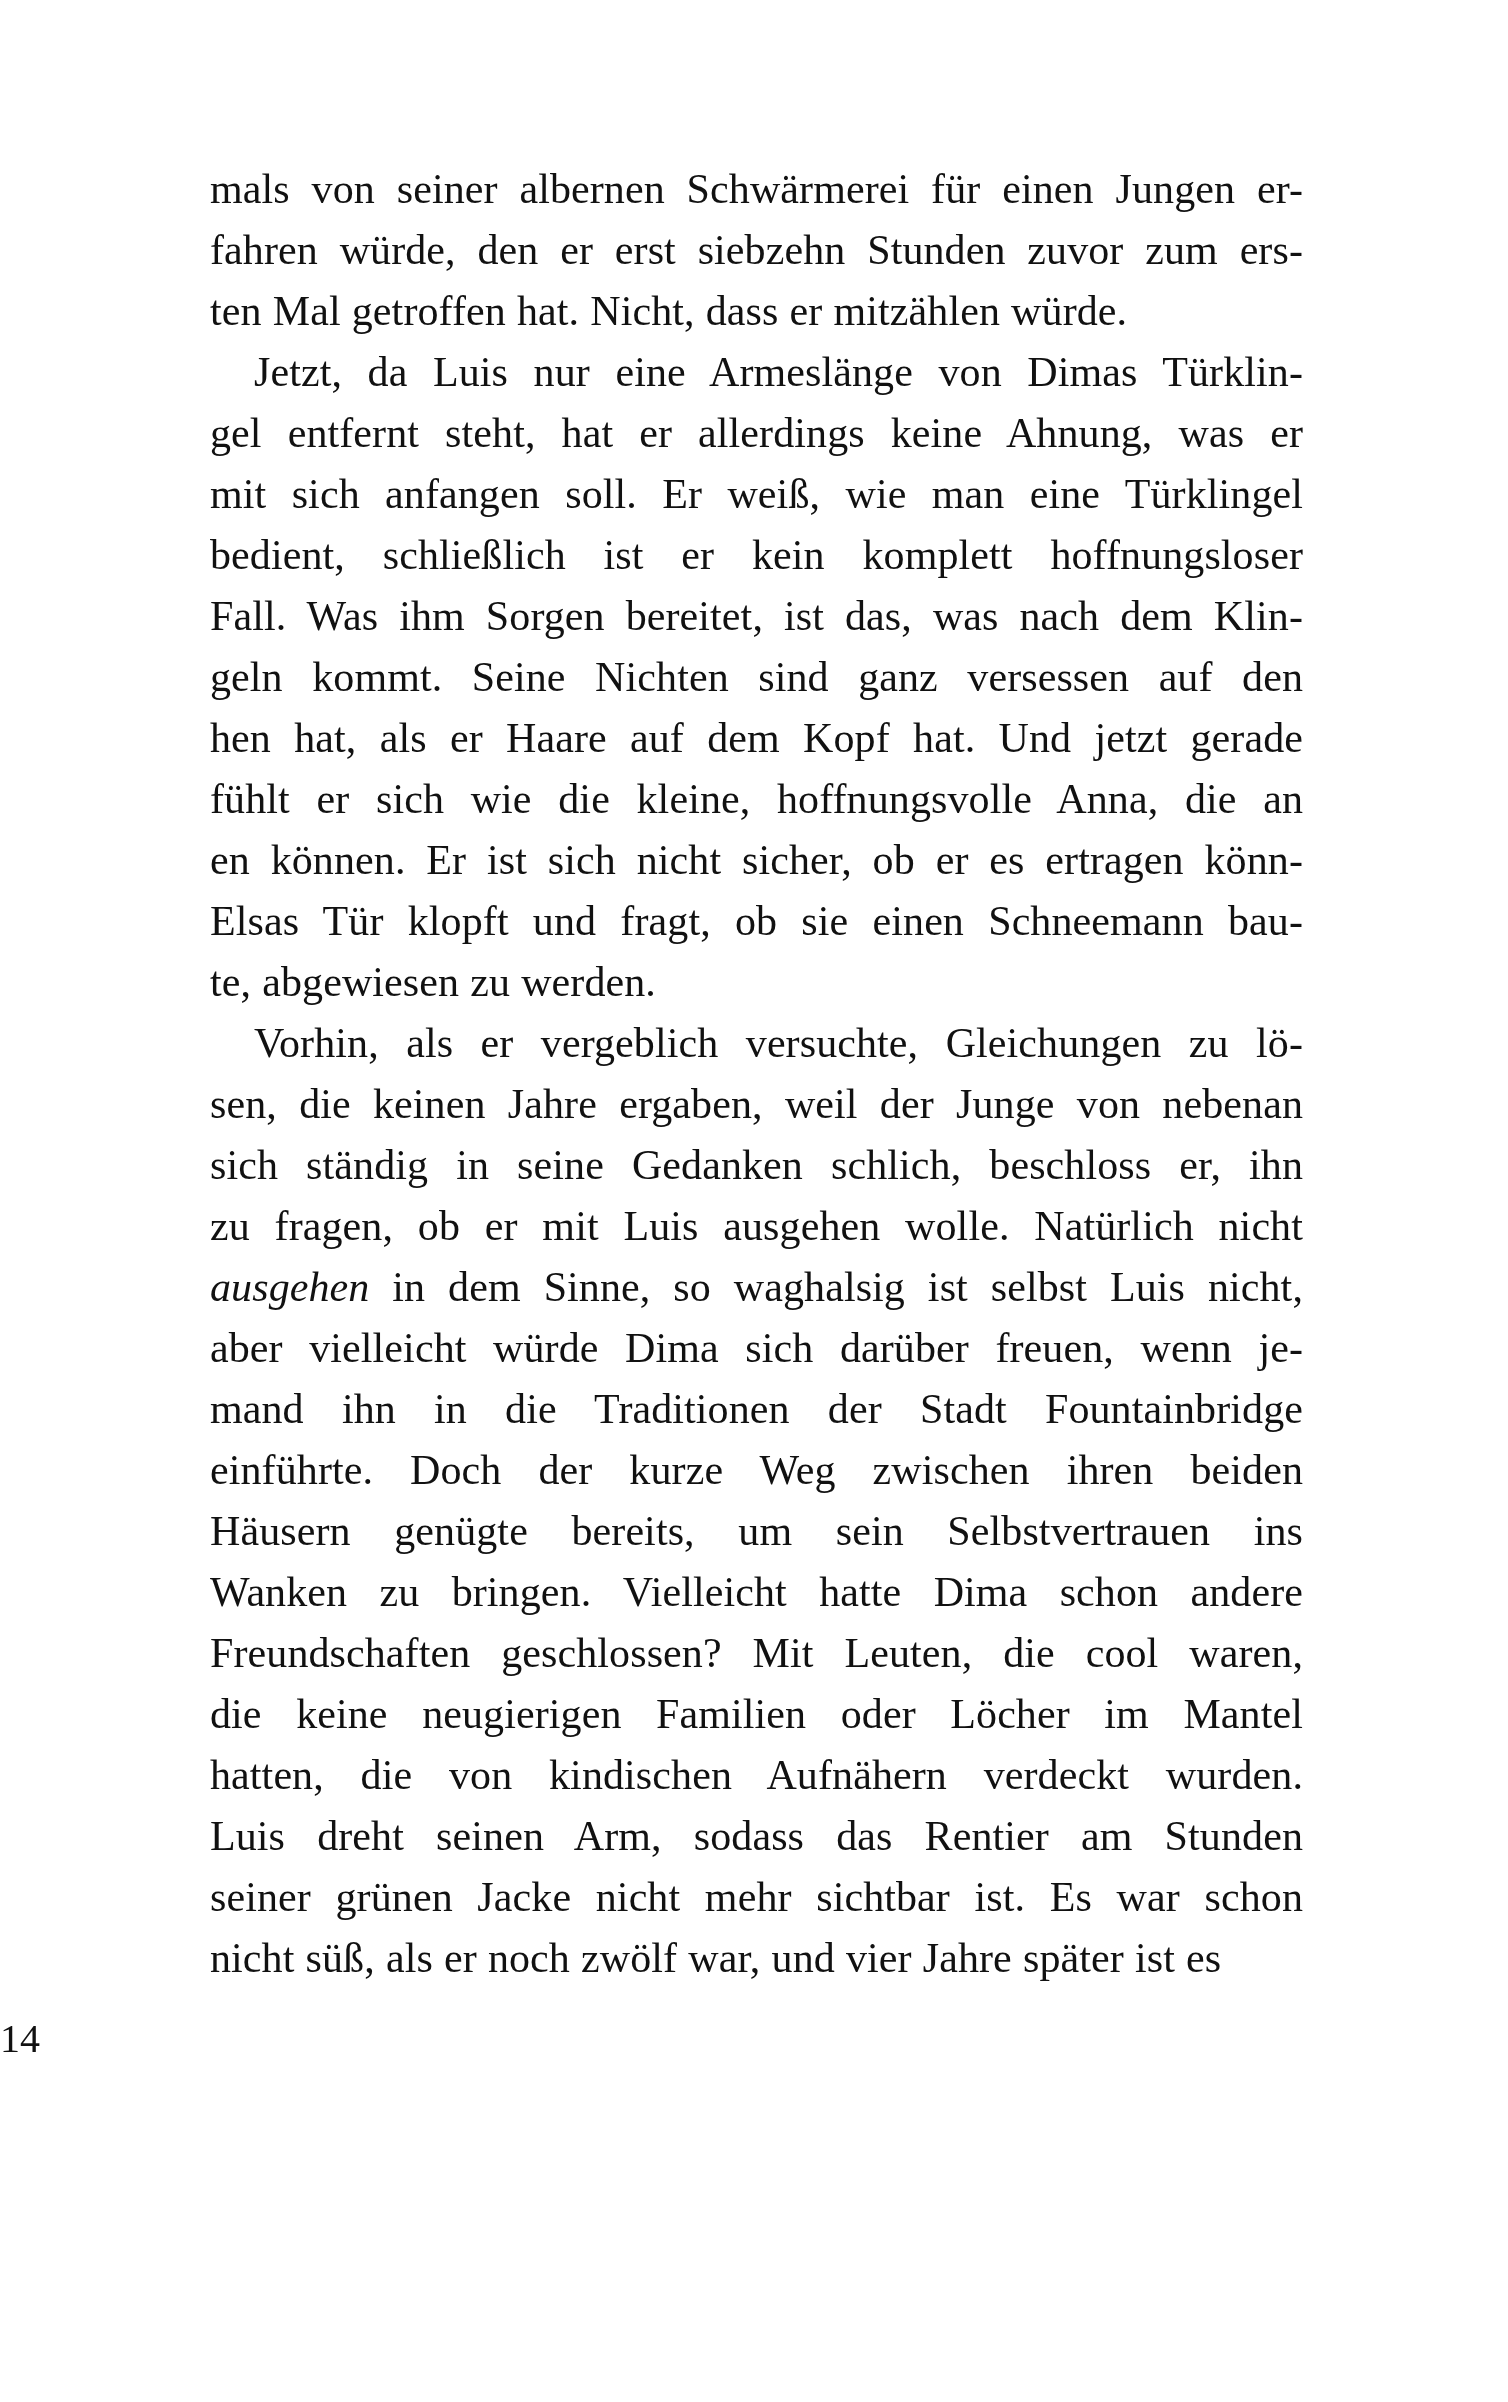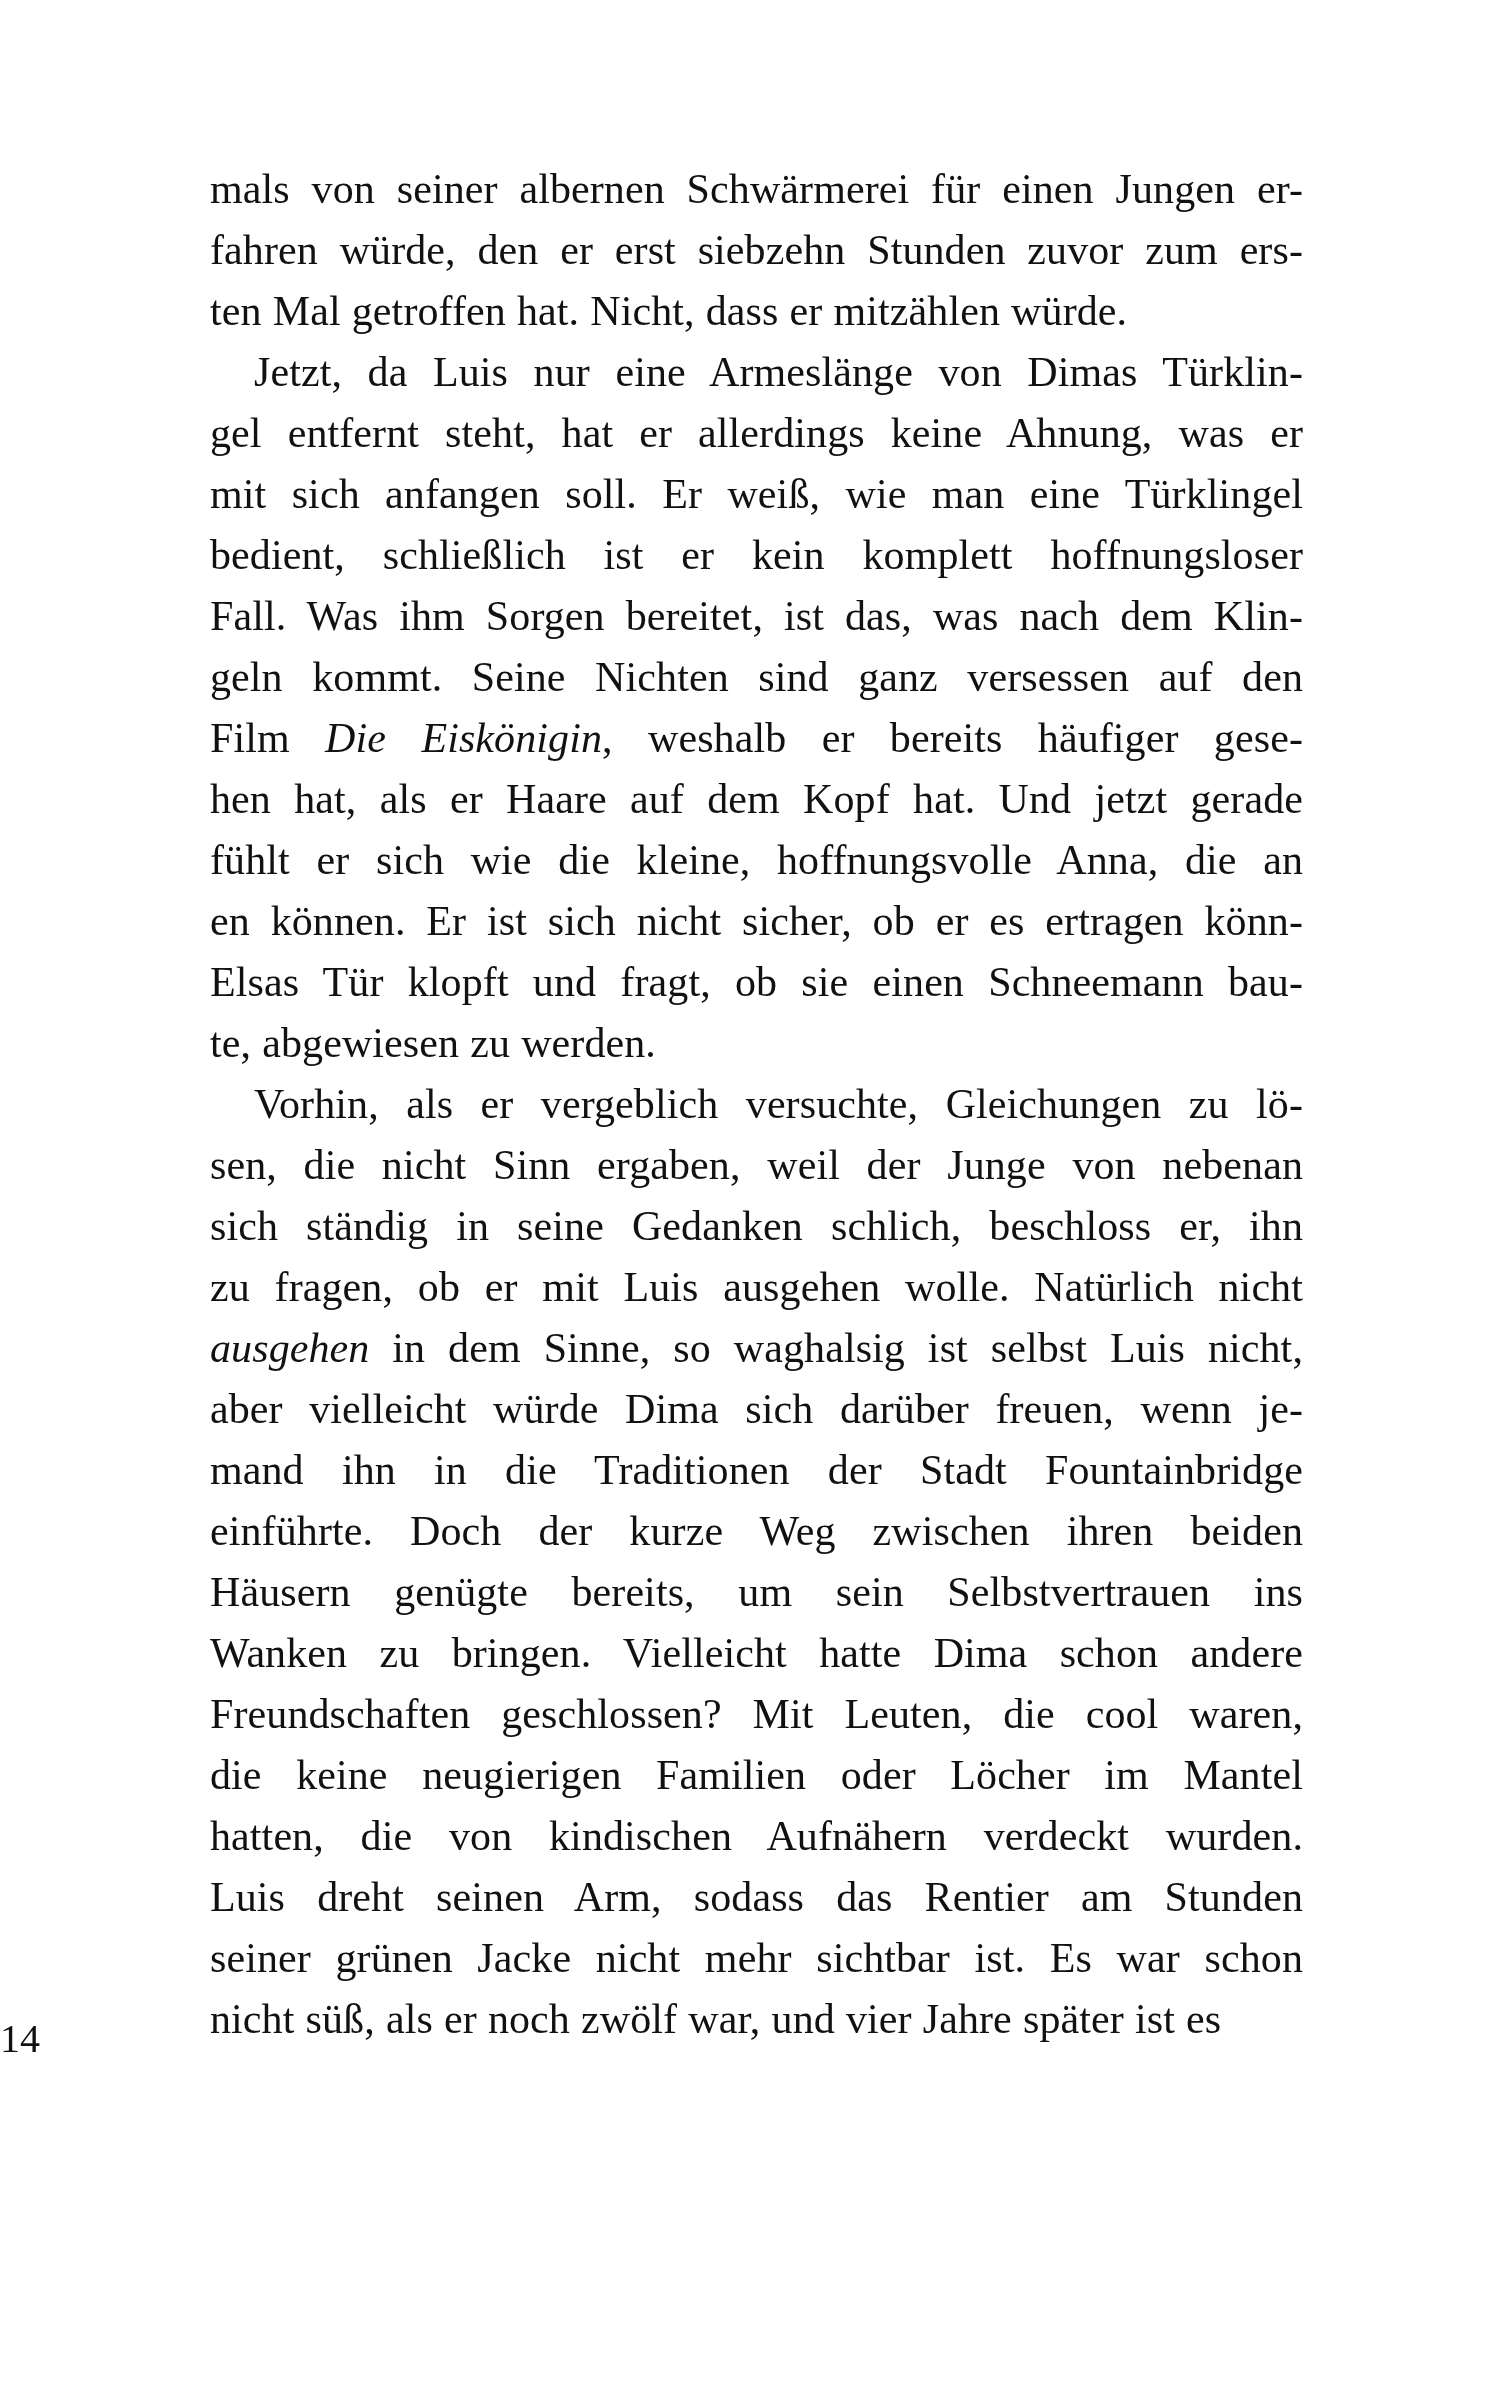--- a/index.html
+++ b/index.html
@@ -78,33 +78,30 @@
       <span class="line last">ten Mal getroffen hat. Nicht, dass er mitzählen würde.</span>
     </div>
 
     <div class="para">
       <span class="line indent">Jetzt, da Luis nur eine Armeslänge von Dimas Türklin-</span>
       <span class="line">gel entfernt steht, hat er allerdings keine Ahnung, was er</span>
       <span class="line">mit sich anfangen soll. Er weiß, wie man eine Türklingel</span>
       <span class="line">bedient, schließlich ist er kein komplett hoffnungsloser</span>
       <span class="line">Fall. Was ihm Sorgen bereitet, ist das, was nach dem Klin-</span>
       <span class="line">geln kommt. Seine Nichten sind ganz versessen auf den</span>
-      <span class="line">
-        <span>Film </span><span class="it">Die Eiskönigin</span><span>, weshalb er bereits häufiger gese-</span>
-      </span>
       <span class="line">hen hat, als er Haare auf dem Kopf hat. Und jetzt gerade</span>
       <span class="line">fühlt er sich wie die kleine, hoffnungsvolle Anna, die an</span>
       <span class="line">en können. Er ist sich nicht sicher, ob er es ertragen könn-</span>
       <span class="line">Elsas Tür klopft und fragt, ob sie einen Schneemann bau-</span>
       <span class="line last">te, abgewiesen zu werden.</span>
     </div>
 
     <div class="para">
       <span class="line indent">Vorhin, als er vergeblich versuchte, Gleichungen zu lö-</span>
-      <span class="line">sen, die nicht Sinn ergaben, weil der Junge von nebenan</span>
+      <span class="line">sen, die keinen Jahre ergaben, weil der Junge von nebenan</span>
       <span class="line">sich ständig in seine Gedanken schlich, beschloss er, ihn</span>
       <span class="line">zu fragen, ob er mit Luis ausgehen wolle. Natürlich nicht</span>
       <span class="line">
         <span class="it">ausgehen</span><span> in dem Sinne, so waghalsig ist selbst Luis nicht,</span>
       </span>
       <span class="line">aber vielleicht würde Dima sich darüber freuen, wenn je-</span>
       <span class="line">mand ihn in die Traditionen der Stadt Fountainbridge</span>
       <span class="line">einführte. Doch der kurze Weg zwischen ihren beiden</span>
       <span class="line">Häusern genügte bereits, um sein Selbstvertrauen ins</span>
       <span class="line">Wanken zu bringen. Vielleicht hatte Dima schon andere</span>

